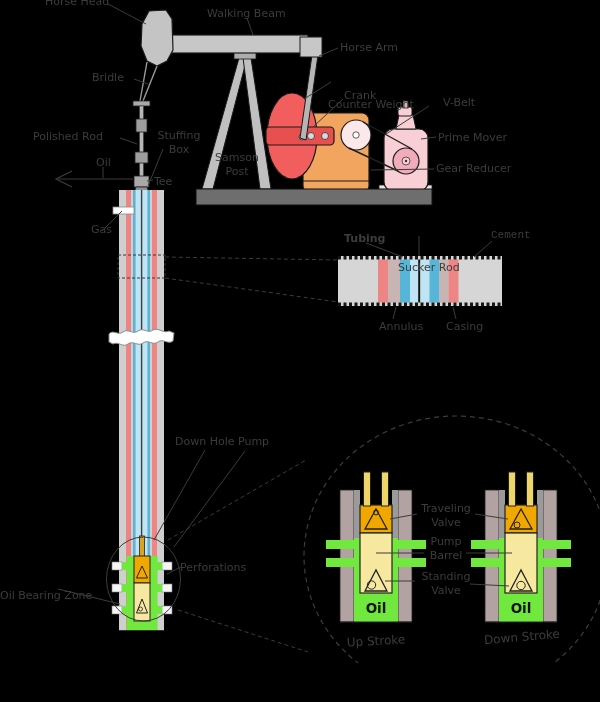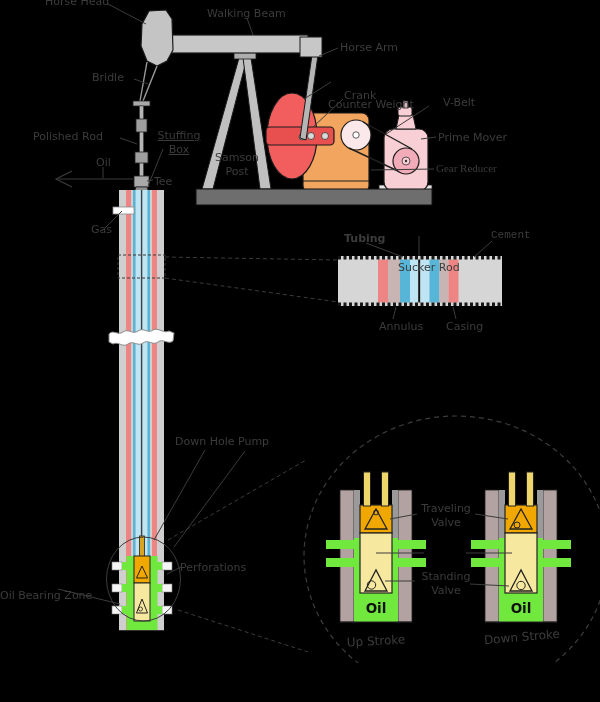--- a/index.html
+++ b/index.html
@@ -215,39 +215,41 @@
 </svg>
 
   <div class="lbl" style="left:45px; top:-5px;">Horse Head</div>
   <div class="lbl" style="left:207px; top:7px;">Walking Beam</div>
   <div class="lbl" style="left:340px; top:41px;">Horse Arm</div>
   <div class="lbl" style="left:92px;  top:71px;">Bridle</div>
   <div class="lbl" style="left:328px; top:71px;margin-top:27px;">Counter Weight</div>
   <div class="lbl" style="left:344px; top:89px;">Crank</div>
   <div class="lbl" style="left:443px; top:96px;">V-Belt</div>
   <div class="lbl" style="left:438px; top:131px;">Prime Mover</div>
-  <div class="lbl" style="left:436px; top:162px;font-family:Liberation Serif, serif;">Gear Reducer</div>
+  <div class="lbl" style="left:436px; top:162px;">Gear Reducer</div>
   <div class="lbl" style="left:33px;  top:130px;">Polished Rod</div>
-  <div class="lbl ctr" style="left:155px; top:129px; width:48px;text-decoration:underline;">Stuffing
+  <div class="lbl ctr" style="left:155px; top:129px; width:48px;">Stuffing
 Box</div>
   <div class="lbl ctr" style="left:214px; top:151px; width:46px;">Samson
 Post</div>
   <div class="lbl" style="left:96px;  top:156px;">Oil</div>
   <div class="lbl" style="left:154px; top:175px;text-align:right;">Tee</div>
   <div class="lbl" style="left:91px;  top:223px;">Gas</div>
   <div class="lbl" style="left:344px; top:232px;font-weight:bold;">Tubing</div>
   <div class="lbl" style="left:398px; top:224px;margin-top:37px;">Sucker Rod</div>
   <div class="lbl" style="left:491px; top:229px;font-family:Liberation Mono, monospace;">Cement</div>
   <div class="lbl" style="left:379px; top:320px;">Annulus</div>
   <div class="lbl" style="left:446px; top:320px;">Casing</div>
   <div class="lbl" style="left:175px; top:435px;">Down Hole Pump</div>
   <div class="lbl" style="left:0px;   top:589px;">Oil Bearing Zone</div>
   <div class="lbl" style="left:180px; top:561px;">Perforations</div>
   <div class="lbl ctr" style="left:408px; top:486px; width:76px;margin-top:16px;">Traveling
 Valve</div>
+  <div class="lbl ctr" style="left:414px; top:535px; width:64px;">Pump
+Barrel</div>
   <div class="lbl ctr" style="left:406px; top:570px; width:80px;">Standing
 Valve</div>
   <div class="lbl ctr oil-lbl" style="left:362px; top:600px; width:28px;">Oil</div>
   <div class="lbl ctr oil-lbl" style="left:507px; top:600px; width:28px;">Oil</div>
   <div class="lbl ctr cap" style="left:340px; top:634px; width:72px; transform:rotate(-3deg);">Up Stroke</div>
   <div class="lbl ctr cap" style="left:478px; top:630px; width:88px; transform:rotate(-5deg);">Down Stroke</div>
 
 </div>
 
 </body></html>

